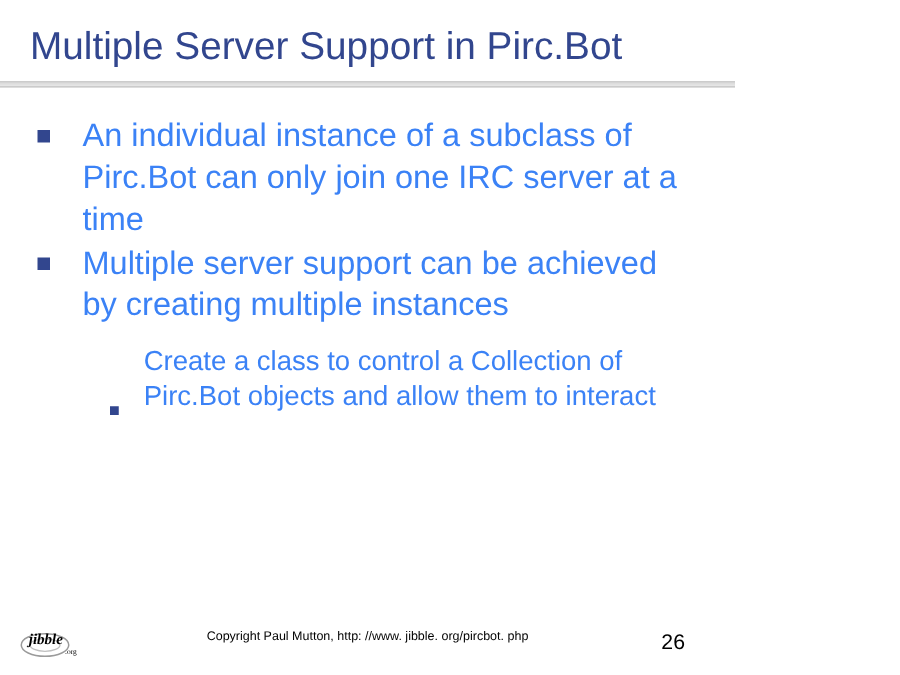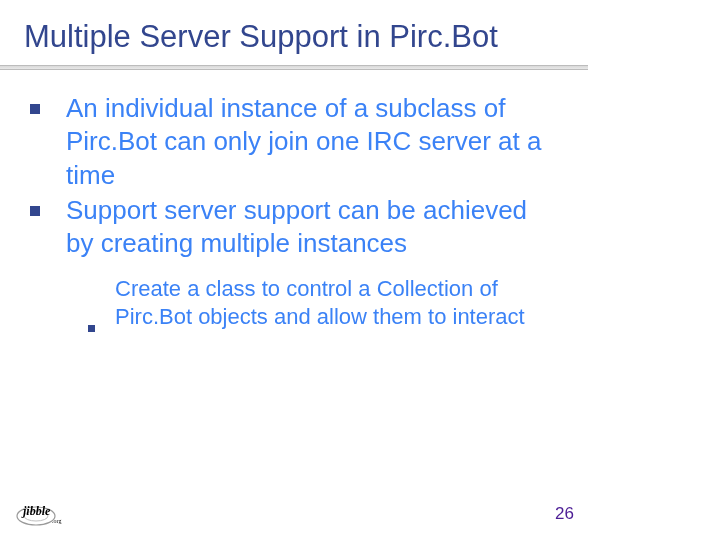--- a/index.html
+++ b/index.html
@@ -88,59 +88,60 @@
   .copyright {
     position: absolute;
     left: 50%;
     transform: translateX(-50%);
     font-size: 10px;
     color: #000;
     white-space: nowrap;
   }
   .pagenum {
     position: absolute;
-    right: 14px;
+    right: 40px;
     bottom: 2px;
     font-size: 17px;
-    color: #4c1d95;
+    color: #000000;
   }
 </style>
 </head>
 <body>
 
 <div class="slide">
 
   <div class="title">Multiple Server Support in Pirc.Bot</div>
 
   <div class="divider"></div>
 
   <div class="content">
 
     <div class="bullet-row level1">
       <div class="square"></div>
       <div class="bullet-text">An individual instance of a subclass of Pirc.Bot can only join one IRC server at a time</div>
     </div>
 
     <div class="bullet-row level1">
       <div class="square"></div>
-      <div class="bullet-text">Support server support can be achieved by creating multiple instances</div>
+      <div class="bullet-text">Multiple server support can be achieved by creating multiple instances</div>
     </div>
 
     <div class="bullet-row level2">
       <div class="square small"></div>
       <div class="bullet-text small">Create a class to control a Collection of Pirc.Bot objects and allow them to interact</div>
     </div>
 
   </div>
 
   <div class="footer">
     <div class="logo">
       <svg width="56" height="30" viewBox="0 0 56 30">
         <ellipse cx="20" cy="20" rx="19" ry="9" fill="none" stroke="#9a9a9a" stroke-width="1.2"></ellipse>
         <ellipse cx="20" cy="20" rx="12" ry="5" fill="none" stroke="#c0c0c0" stroke-width="1"></ellipse>
         <text x="7" y="19" font-family="Verdana" font-size="12" font-weight="bold" font-style="italic" fill="#000">jibble</text>
         <text x="36" y="27" font-family="Verdana" font-size="6" fill="#000">.org</text>
       </svg>
     </div>
+    <div class="copyright">Copyright Paul Mutton, http: //www. jibble. org/pircbot. php</div>
     <div class="pagenum">26</div>
   </div>
 
 </div>
 
 </body></html>

